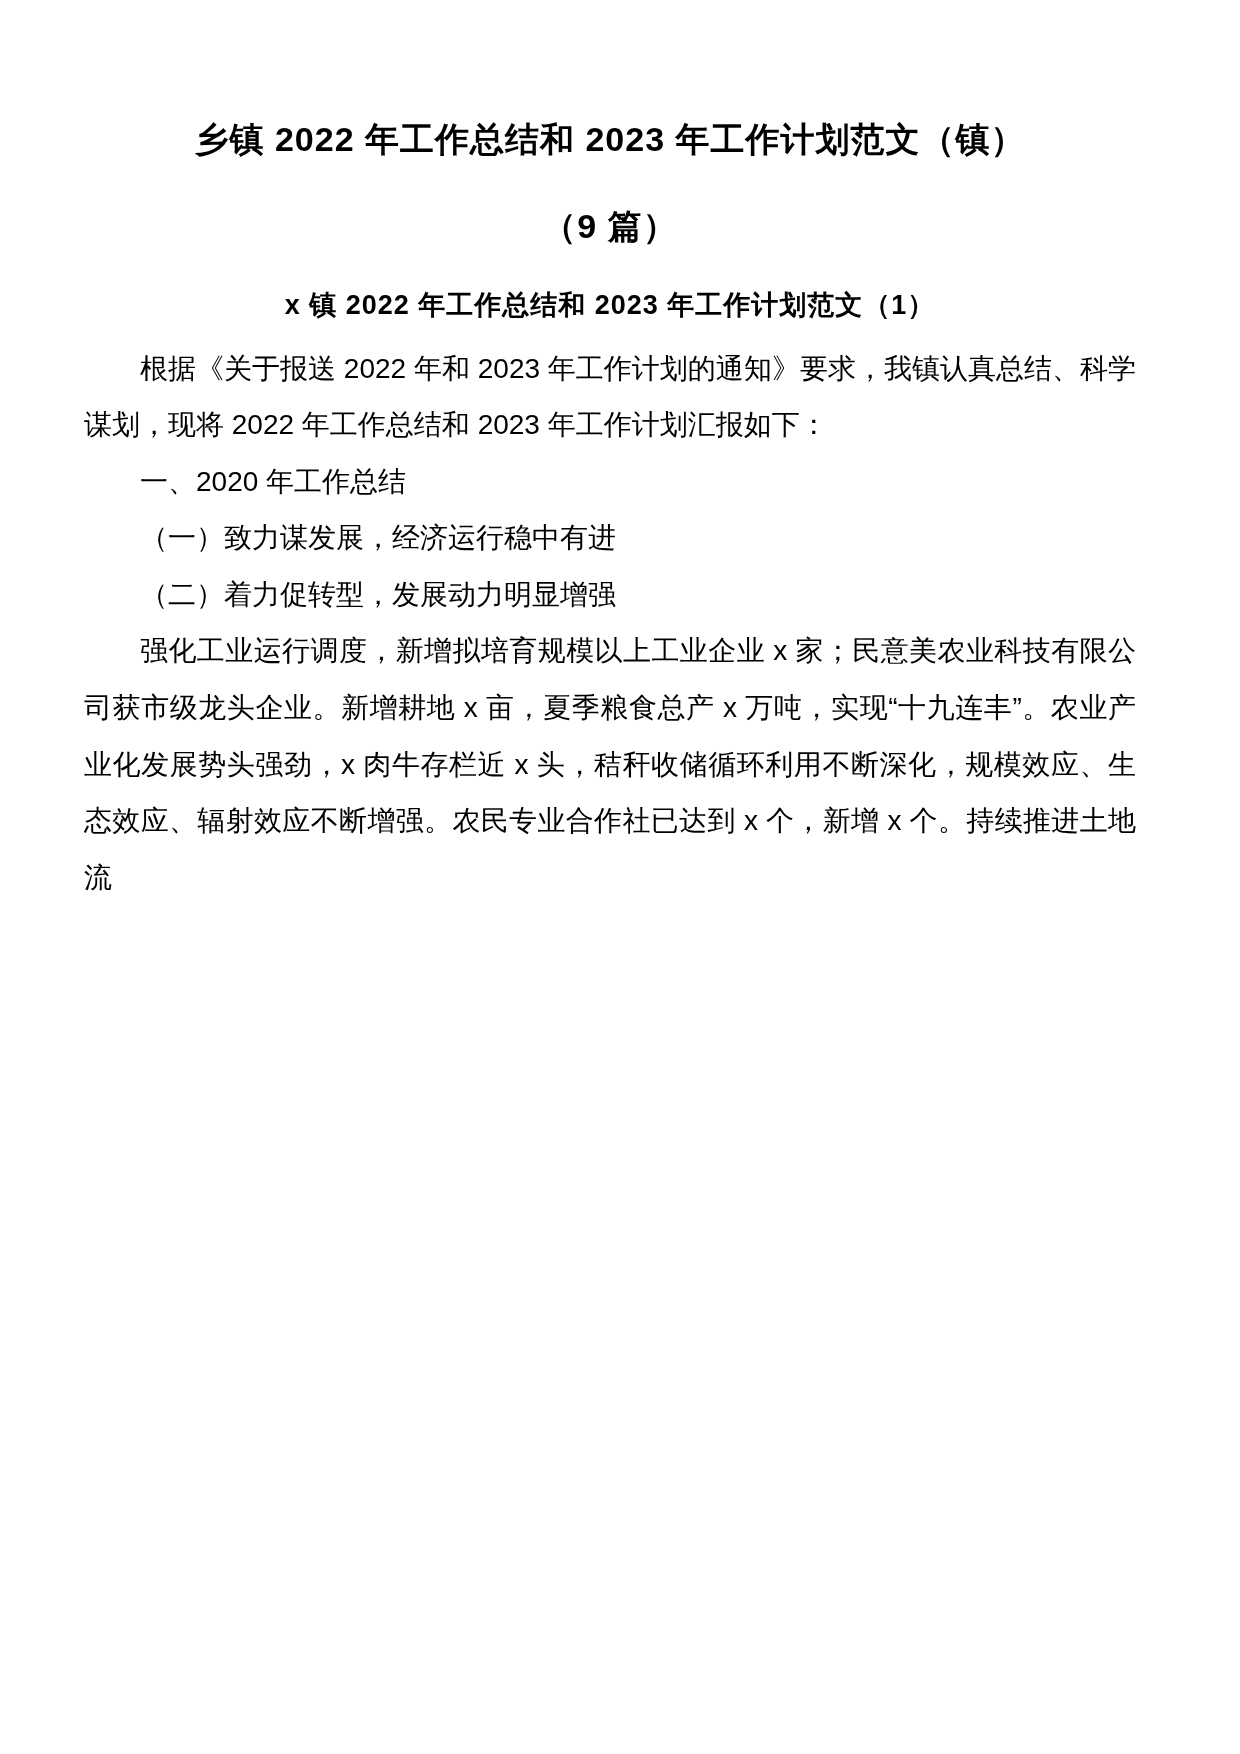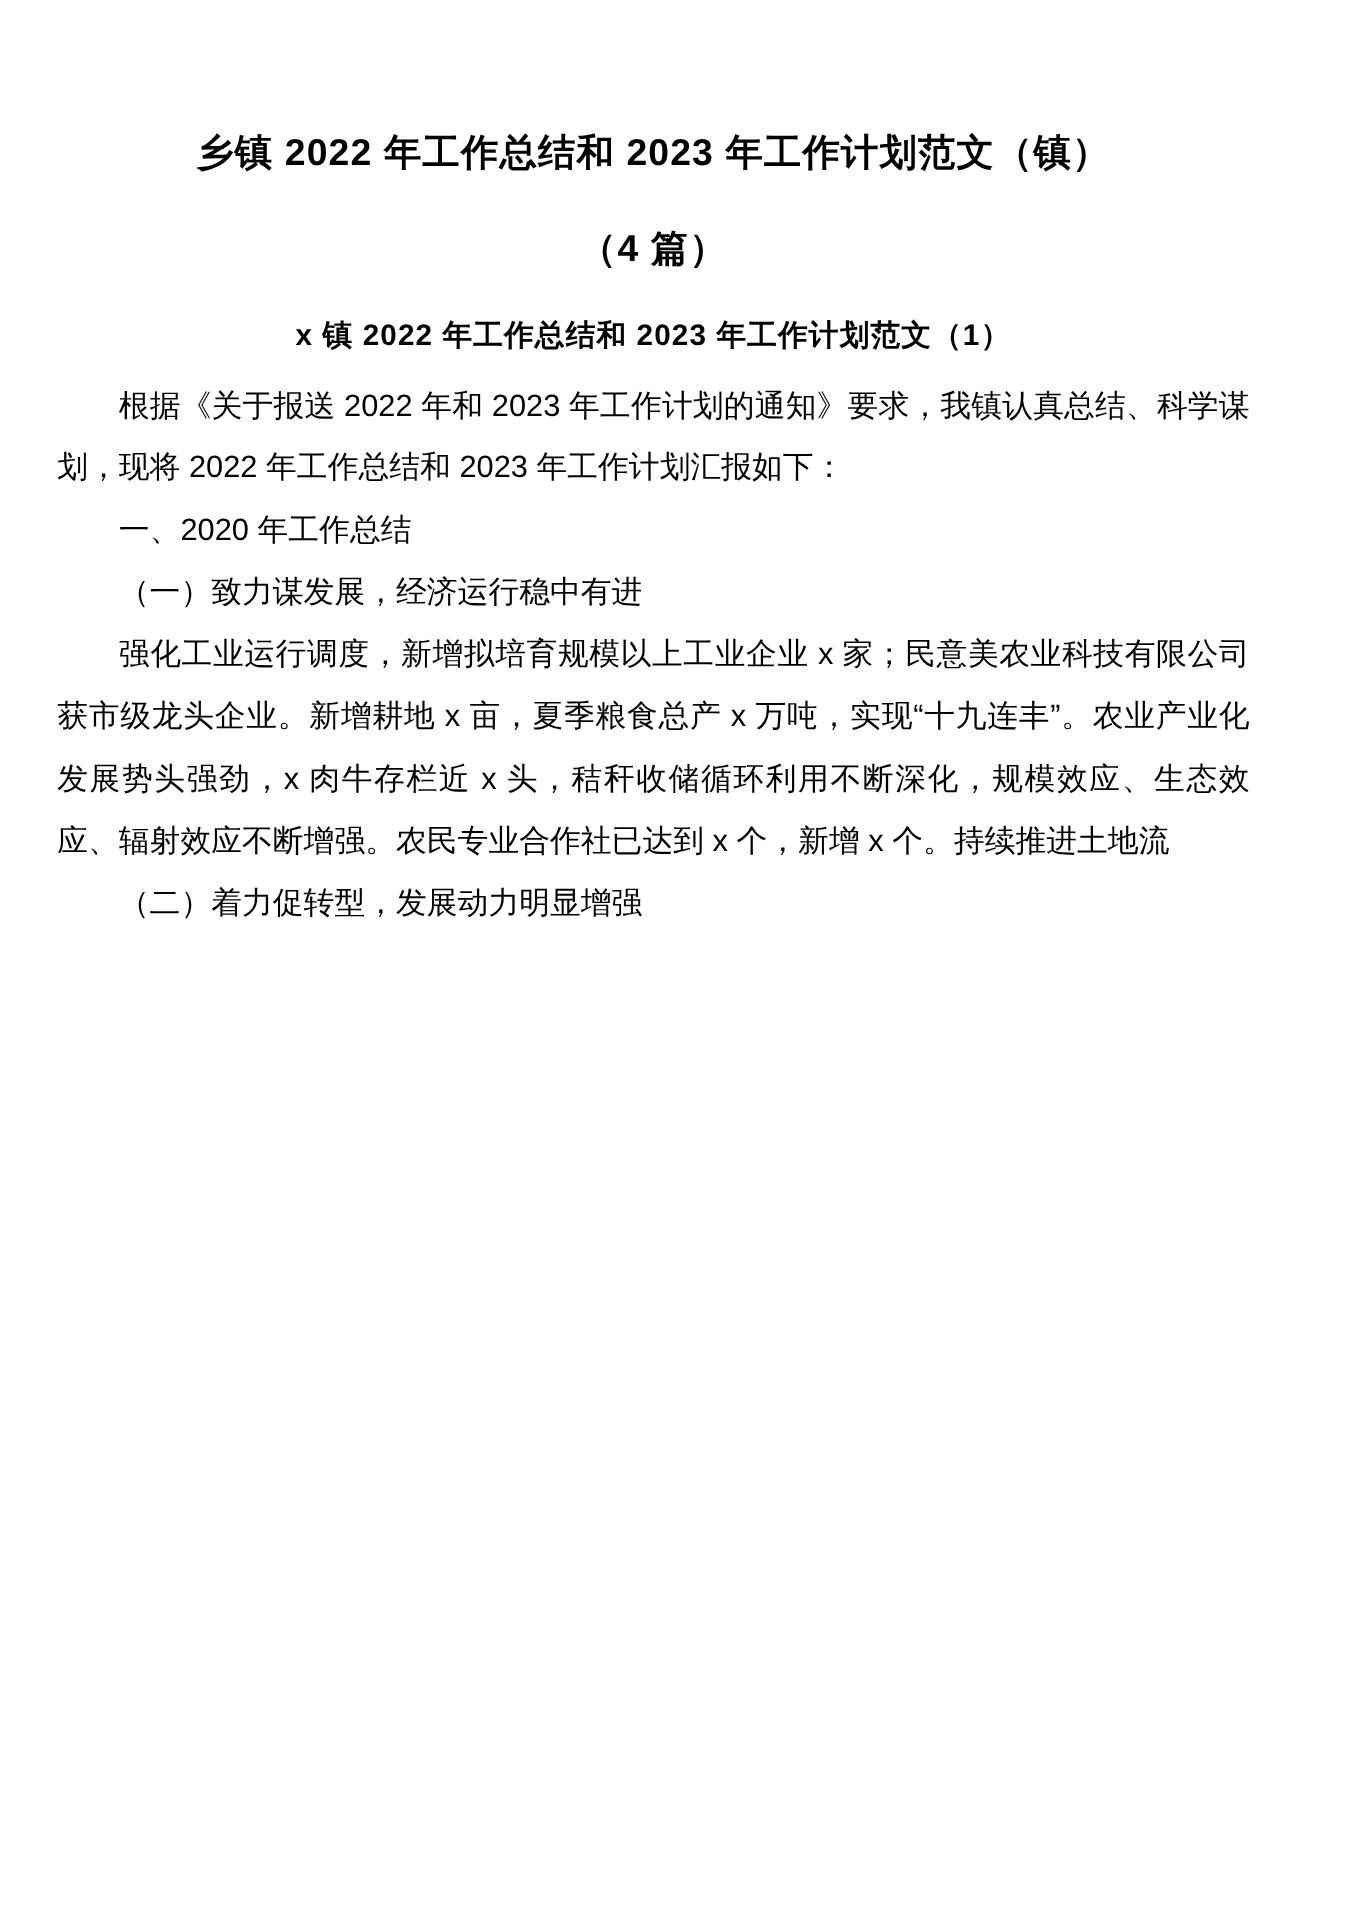--- a/index.html
+++ b/index.html
@@ -7,21 +7,21 @@
     padding: 0;
     background: #ffffff;
   }
   .page {
     width: 1240px;
     min-height: 1754px;
     box-sizing: border-box;
     background: #ffffff;
     color: #000000;
     font-family: "Liberation Sans", "DejaVu Sans", sans-serif;
-    padding: 118px 104px 80px 52px;
+    padding: 118px 104px 80px 84px;
     overflow: hidden;
   }
   .doc-title {
     font-size: 34px;
     font-weight: 700;
     text-align: center;
     line-height: 1.25;
     margin: 0 0 44px 0;
     letter-spacing: 1px;
   }
@@ -54,28 +54,28 @@
     font-weight: 400;
   }
 </style>
 </head>
 <body>
 
 <div class="page">
 
   <h1 class="doc-title">乡镇 2022 年工作总结和 2023 年工作计划范文（镇）</h1>
 
-  <div class="doc-subtitle">（4 篇）</div>
+  <div class="doc-subtitle">（9 篇）</div>
 
   <h2 class="section-heading">x 镇 2022 年工作总结和 2023 年工作计划范文（1）</h2>
 
   <p class="para">根据《关于报送 2022 年和 2023 年工作计划的通知》要求，我镇认真总结、科学谋划，现将 2022 年工作总结和 2023 年工作计划汇报如下：</p>
 
   <p class="para">一、2020 年工作总结</p>
 
   <p class="para bold">（一）致力谋发展，经济运行稳中有进</p>
 
 
+  <p class="para bold">（二）着力促转型，发展动力明显增强</p>
+
   <p class="para">强化工业运行调度，新增拟培育规模以上工业企业 x 家；民意美农业科技有限公司获市级龙头企业。新增耕地 x 亩，夏季粮食总产 x 万吨，实现“十九连丰”。农业产业化发展势头强劲，x 肉牛存栏近 x 头，秸秆收储循环利用不断深化，规模效应、生态效应、辐射效应不断增强。农民专业合作社已达到 x 个，新增 x 个。持续推进土地流</p>
-
-  <p class="para bold">（二）着力促转型，发展动力明显增强</p>
 
 </div>
 
 </body></html>

